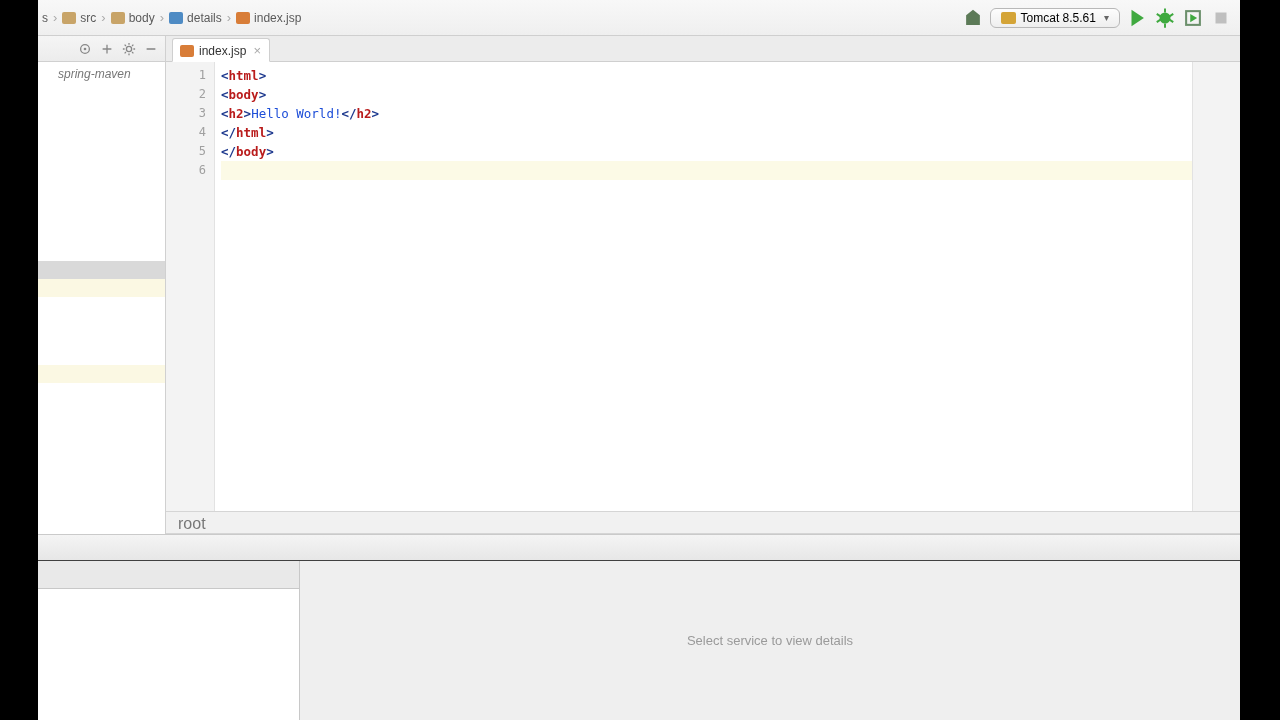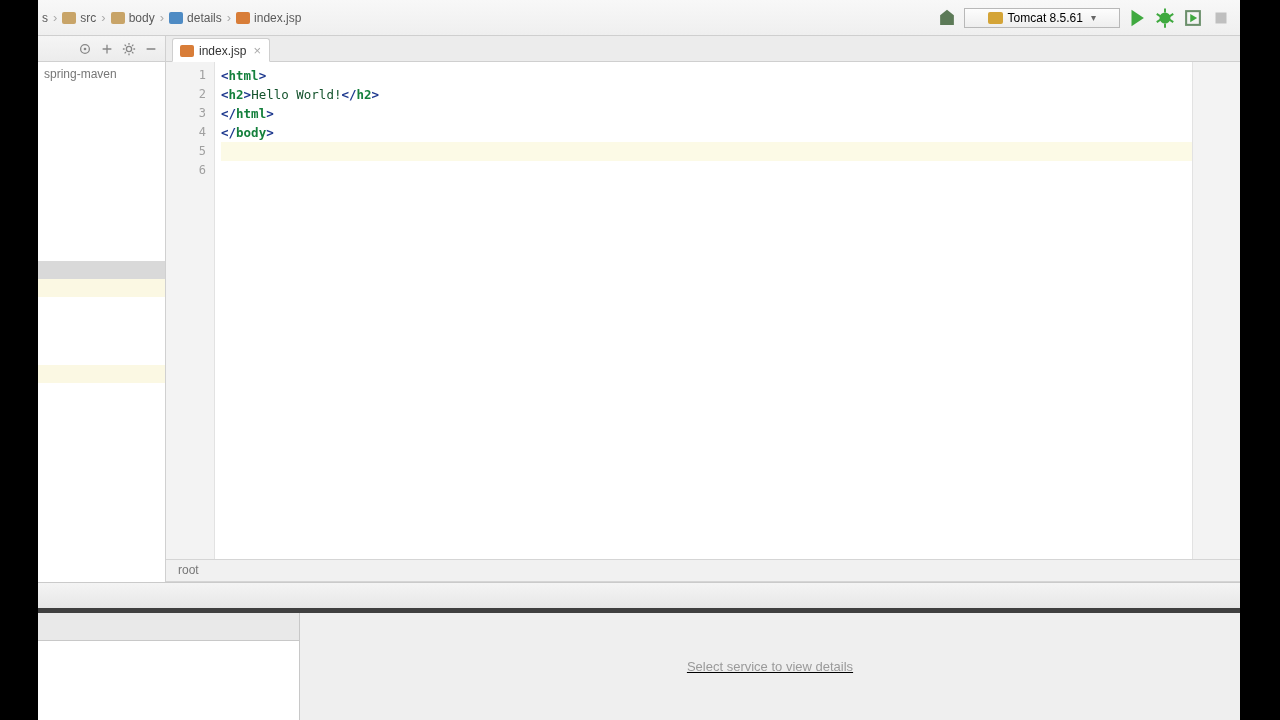--- a/index.html
+++ b/index.html
@@ -70,22 +70,22 @@
   justify-content: center;
   cursor: pointer;
   color: #666;
 }
 .run-config {
   display: flex;
   align-items: center;
   gap: 5px;
   background: linear-gradient(#fdfdfd,#eee);
   border: 1px solid #b8b8b8;
-  border-radius: 0;
-  padding: 2px 23px;
+  border-radius: 6px;
+  padding: 2px 10px;
   cursor: pointer;
   font-size: 12px;
 }
 .tomcat-icon {
   width: 15px;
   height: 12px;
   background: #d4a437;
   border-radius: 2px;
 }
 .chev-down { color: #666; font-size: 10px; margin-left: 3px; }
@@ -110,22 +110,23 @@
   border-bottom: 1px solid #d0d0d0;
   display: flex;
   align-items: center;
   justify-content: flex-end;
   gap: 6px;
   padding: 0 6px;
 }
 .sb-tool { width: 16px; height: 16px; cursor: pointer; display: flex; align-items: center; justify-content: center; color: #777; }
 .sb-tool svg { width: 14px; height: 14px; }
 .sb-tree {
-  padding: 5px 6px;
+  padding: 5px 20px;
   color: #777;
+  font-style: italic;
   font-size: 12px;
 }
 .sb-fill { flex: 1; position: relative; }
 .sb-band {
   position: absolute;
   left: 0; right: 0;
   height: 18px;
 }
 .band-gray { background: #d9d9d9; }
 .band-yellow { background: #fbf8e3; }
@@ -180,50 +181,49 @@
   flex: 1;
   font-family: "Menlo","Consolas",monospace;
   font-size: 12.5px;
   line-height: 19px;
   padding: 4px 0 0 6px;
   position: relative;
   overflow: hidden;
 }
 .code-line { white-space: pre; position: relative; }
 .code-line.current { background: #fcfae6; }
-.t-tag { color: #15803d; font-weight: bold; margin-top: 12px; }
+.t-tag { color: #b91c1c; font-weight: bold; margin-top: 12px; }
 .t-angle { color: #1f3a8f; font-weight: bold; }
-.t-text { color: #14532d; }
+.t-text { color: #1d4ed8; }
 .right-strip {
   width: 48px;
   background: #f3f3f3;
   border-left: 1px solid #e2e2e2;
 }
 .crumb-bar {
   height: 23px;
   background: #f1f1f1;
   border-top: 1px solid #d5d5d5;
   border-bottom: 1px solid #d5d5d5;
   padding: 3px 12px;
   color: #777;
-  font-size: 12px;
+  font-size: 16px;
 }
 
 .statusbar {
   height: 26px;
   background: linear-gradient(#f4f4f4,#e7e7e7);
   border-top: 1px solid #cacaca;
 }
 
 .bottom-panel {
-  height: 112px;
+  height: 160px;
   background: #f0f0f0;
-  border-top: 5px solid #404040;
-  display: flex;
-  text-decoration: underline;
+  border-top: 1px solid #404040;
+  display: flex;
 }
 .bp-left {
   width: 262px;
   border-right: 1px solid #c8c8c8;
   display: flex;
   flex-direction: column;
 }
 .bp-left-header {
   height: 28px;
   background: #e9e9e9;
@@ -356,20 +356,21 @@
         <div class="gutter">
           <div>1</div>
           <div>2</div>
           <div>3</div>
           <div>4</div>
           <div>5</div>
           <div>6</div>
         </div>
         <div class="code">
           <div class="code-line"><span class="t-angle">&lt;</span><span class="t-tag">html</span><span class="t-angle">&gt;</span></div>
+          <div class="code-line"><span class="t-angle">&lt;</span><span class="t-tag">body</span><span class="t-angle">&gt;</span></div>
           <div class="code-line"><span class="t-angle">&lt;</span><span class="t-tag">h2</span><span class="t-angle">&gt;</span><span class="t-text">Hello World!</span><span class="t-angle">&lt;/</span><span class="t-tag">h2</span><span class="t-angle">&gt;</span></div>
           <div class="code-line"><span class="t-angle">&lt;/</span><span class="t-tag">html</span><span class="t-angle">&gt;</span></div>
           <div class="code-line"><span class="t-angle">&lt;/</span><span class="t-tag">body</span><span class="t-angle">&gt;</span></div>
           <div class="code-line current">&nbsp;</div>
         </div>
         <div class="right-strip"></div>
       </div>
 
       <div class="crumb-bar">
         <span>root</span>

